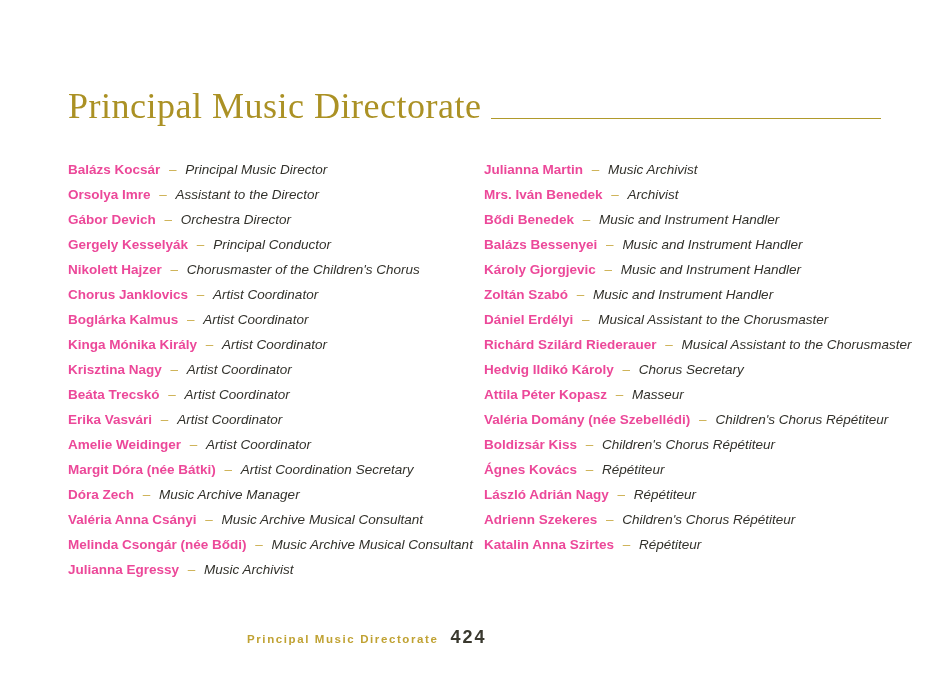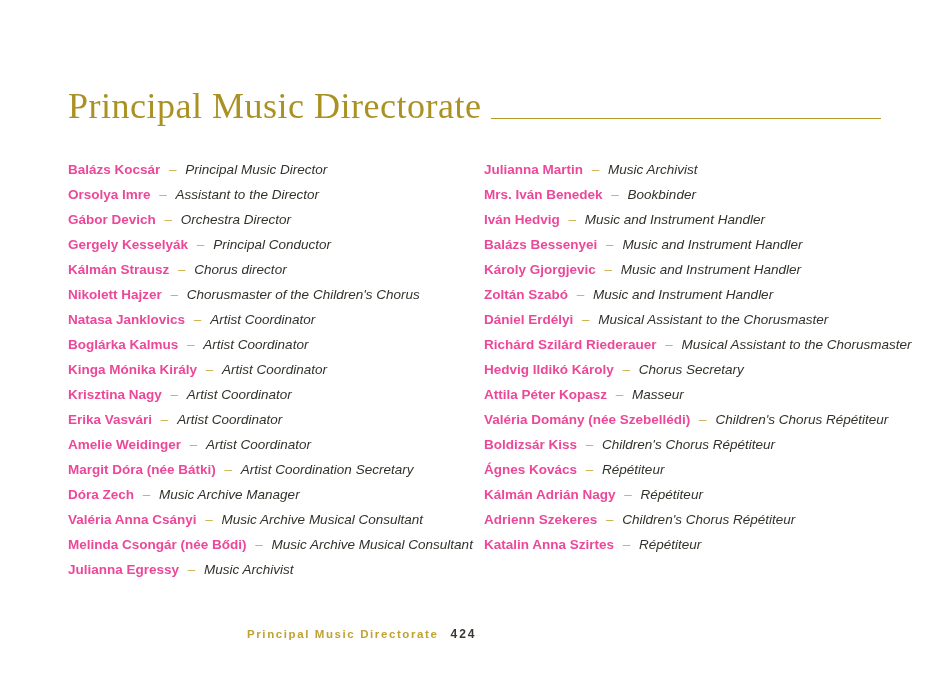--- a/index.html
+++ b/index.html
@@ -74,21 +74,21 @@
   }
   .footer-label {
     color: #c0a233;
     font-size: 11.5px;
     font-weight: 700;
     letter-spacing: 1.6px;
     white-space: nowrap;
   }
   .footer-page {
     color: #3a392f;
-    font-size: 12px;
+    font-size: 18px;
     font-weight: 700;
     letter-spacing: 2px;
     margin-left: 12px;
   }
 </style>
 </head>
 <body>
 
 <div class="page">
 
@@ -116,34 +116,29 @@
     <span class="dash">–</span>
     <span class="role">Orchestra Director</span>
   </div>
 
   <div class="entry">
     <span class="name">Gergely Kesselyák</span>
     <span class="dash">–</span>
     <span class="role">Principal Conductor</span>
   </div>
 
-  <div class="entry">
-    <span class="name">Kálmán Strausz</span>
-    <span class="dash">–</span>
-    <span class="role">Chorus director</span>
-  </div>
 
   <div class="entry">
     <span class="name">Nikolett Hajzer</span>
     <span class="dash">–</span>
     <span class="role">Chorusmaster of the Children's Chorus</span>
   </div>
 
   <div class="entry">
-    <span class="name">Natasa Janklovics</span>
+    <span class="name">Chorus Janklovics</span>
     <span class="dash">–</span>
     <span class="role">Artist Coordinator</span>
   </div>
 
   <div class="entry">
     <span class="name">Boglárka Kalmus</span>
     <span class="dash">–</span>
     <span class="role">Artist Coordinator</span>
   </div>
 
@@ -152,20 +147,25 @@
     <span class="dash">–</span>
     <span class="role">Artist Coordinator</span>
   </div>
 
   <div class="entry">
     <span class="name">Krisztina Nagy</span>
     <span class="dash">–</span>
     <span class="role">Artist Coordinator</span>
   </div>
 
+  <div class="entry">
+    <span class="name">Beáta Trecskó</span>
+    <span class="dash">–</span>
+    <span class="role">Artist Coordinator</span>
+  </div>
 
   <div class="entry">
     <span class="name">Erika Vasvári</span>
     <span class="dash">–</span>
     <span class="role">Artist Coordinator</span>
   </div>
 
   <div class="entry">
     <span class="name">Amelie Weidinger</span>
     <span class="dash">–</span>
@@ -205,25 +205,25 @@
     <div class="col col-right">
   <div class="entry">
     <span class="name">Julianna Martin</span>
     <span class="dash">–</span>
     <span class="role">Music Archivist</span>
   </div>
 
   <div class="entry">
     <span class="name">Mrs. Iván Benedek</span>
     <span class="dash">–</span>
-    <span class="role">Bookbinder</span>
-  </div>
-
-  <div class="entry">
-    <span class="name">Iván Hedvig</span>
+    <span class="role">Archivist</span>
+  </div>
+
+  <div class="entry">
+    <span class="name">Bődi Benedek</span>
     <span class="dash">–</span>
     <span class="role">Music and Instrument Handler</span>
   </div>
 
   <div class="entry">
     <span class="name">Balázs Bessenyei</span>
     <span class="dash">–</span>
     <span class="role">Music and Instrument Handler</span>
   </div>
 
@@ -276,21 +276,21 @@
     <span class="role">Children's Chorus Répétiteur</span>
   </div>
 
   <div class="entry">
     <span class="name">Ágnes Kovács</span>
     <span class="dash">–</span>
     <span class="role">Répétiteur</span>
   </div>
 
   <div class="entry">
-    <span class="name">Kálmán Adrián Nagy</span>
+    <span class="name">László Adrián Nagy</span>
     <span class="dash">–</span>
     <span class="role">Répétiteur</span>
   </div>
 
   <div class="entry">
     <span class="name">Adrienn Szekeres</span>
     <span class="dash">–</span>
     <span class="role">Children's Chorus Répétiteur</span>
   </div>
 

